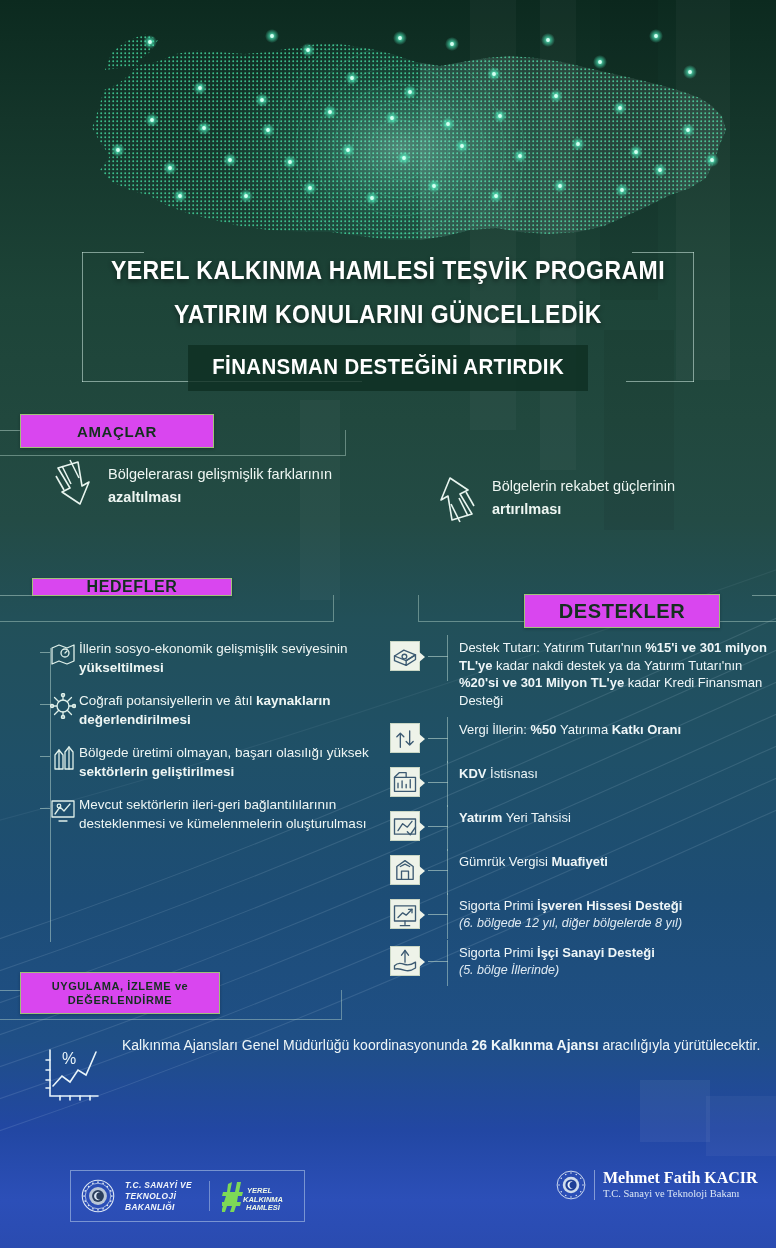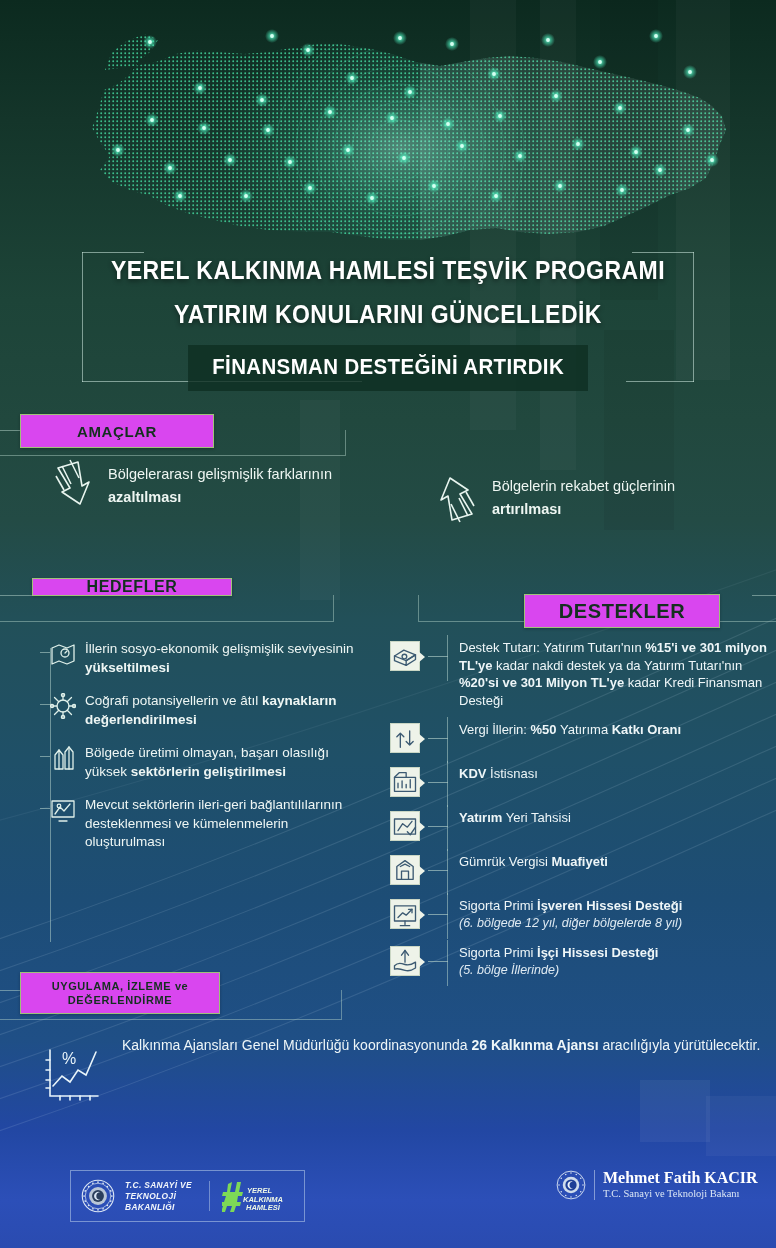--- a/index.html
+++ b/index.html
@@ -104,21 +104,21 @@
   .goal { position:absolute; display:flex; align-items:flex-start; gap:10px; }
   #goal-0 { left:48px; top:456px; width:330px; }
   #goal-1 { left:432px; top:468px; width:320px; }
   .goal-ico { width:50px; height:58px; flex:0 0 50px; }
   .goal-txt { font-size:14.5px; line-height:20px; color:#eef6f2; padding-top:8px; }
   .goal-txt b { font-weight:700; display:block; margin-top:3px; }
 
   
   #hedefler-list { position:absolute; left:40px; top:640px; width:330px; }
   .h-spine { position:absolute; left:10px; top:8px; width:1px; height:294px; background:rgba(175,205,200,.55); }
-  .h-item { position:relative; display:flex; align-items:flex-start; gap:9px; margin-bottom:15px; padding-left:10px; }
+  .h-item { position:relative; display:flex; align-items:flex-start; gap:3px; margin-bottom:15px; padding-left:10px; }
   .h-dash { position:absolute; left:0px; top:12px; width:10px; height:1px; background:rgba(175,205,200,.6); }
   .h-ico { width:26px; height:26px; flex:0 0 26px; margin-top:1px; }
   .h-txt { font-size:13.5px; line-height:18.5px; color:#eef6f4; }
   .h-txt b { font-weight:700; }
 
   
   #destekler-list { position:absolute; left:390px; top:638px; width:386px; }
   .d-item { position:relative; display:flex; align-items:flex-start; margin-bottom:11px; }
   .d-box {
     position:relative; width:30px; height:30px; flex:0 0 30px;
@@ -507,21 +507,21 @@
       </div>
       <div class="d-item">
         <div class="d-box"><svg style="width:100%;height:100%" class="" viewBox="0 0 24 24">
             <g fill="none" stroke="#3c5a72" stroke-width="1.15" stroke-linejoin="round" stroke-linecap="round">
               <path d="M12,3 L12,13"></path>
               <path d="M12,3 L9,7 M12,3 L15,7"></path>
               <path d="M3,16 C6,13 9,14 12,15 C15,16 18,15 21,13 L21,18 C18,20 15,21 12,20 C9,19 6,18 3,19 Z"></path>
             </g>
           </svg></div>
         <div class="d-conn"></div>
-        <div class="d-txt"><span>Sigorta Primi </span><b>İşçi Hissesi Desteği</b><div class="d-sub">(5. bölge İllerinde)</div></div>
+        <div class="d-txt"><span>Sigorta Primi </span><b>İşçi Sanayi Desteği</b><div class="d-sub">(5. bölge İllerinde)</div></div>
       </div>
     </div>
 
   <div class="sec" id="sec-uygulama">
     <div class="bracket" id="uygulama-bracket"></div>
     <div class="sec-rule" style="left:0;top:18px;width:22px;"></div>
     <div class="sec-box">
       <span>UYGULAMA, İZLEME ve</span>
       <span>DEĞERLENDİRME</span>
     </div>

